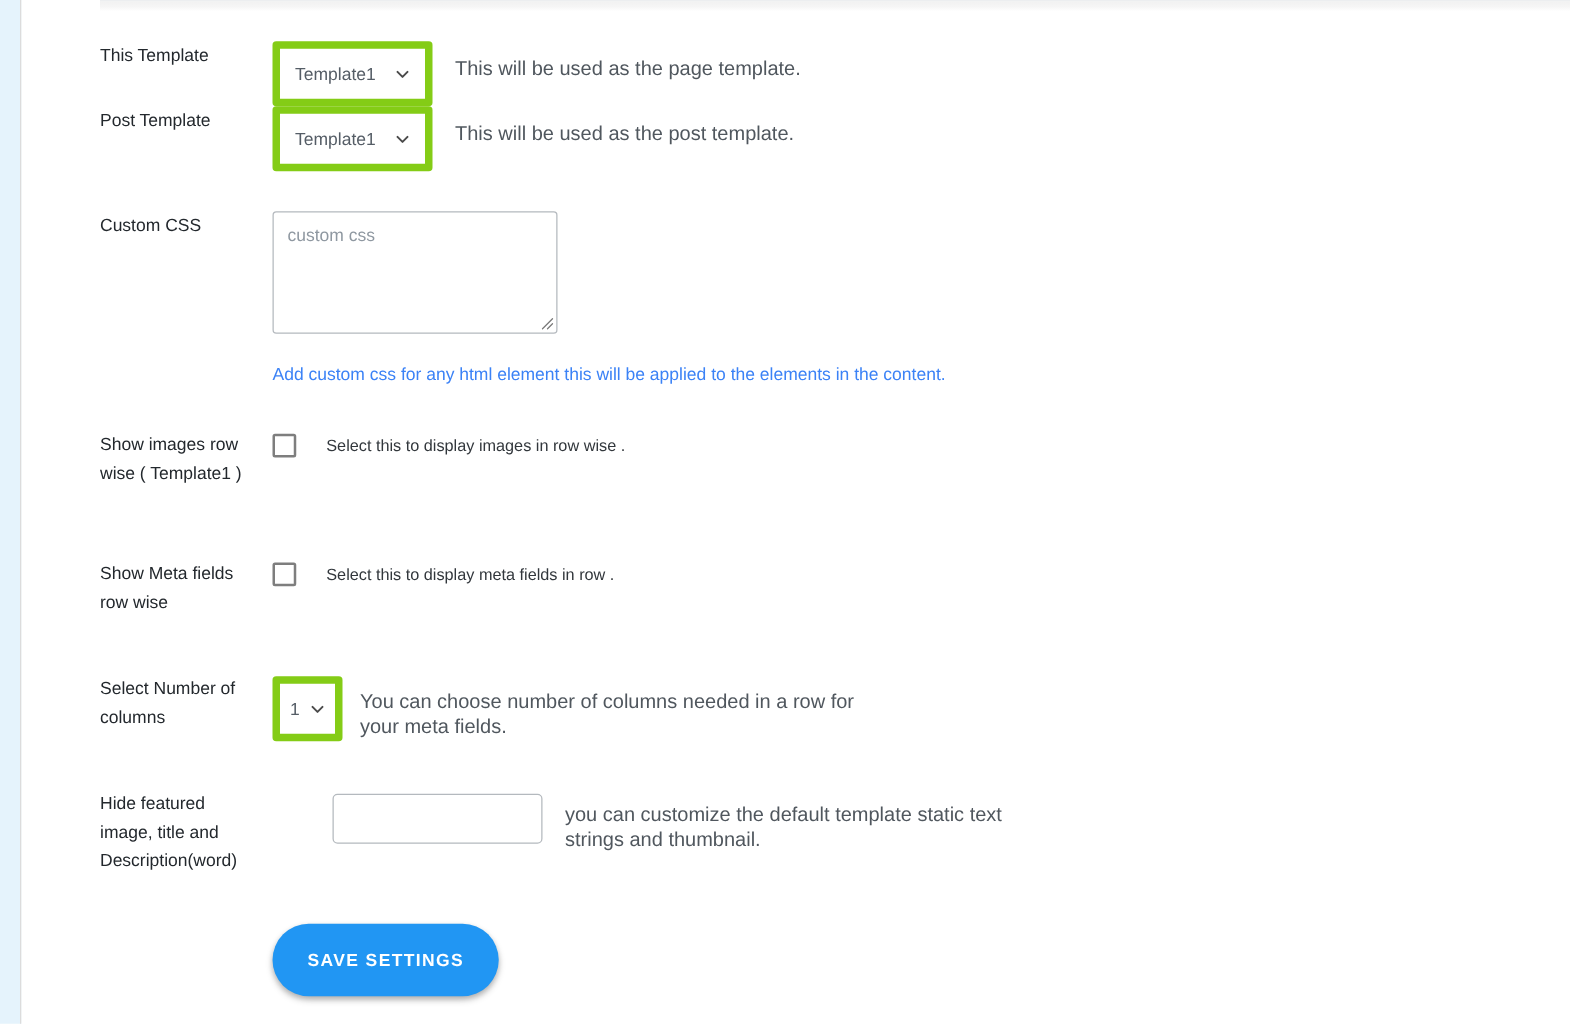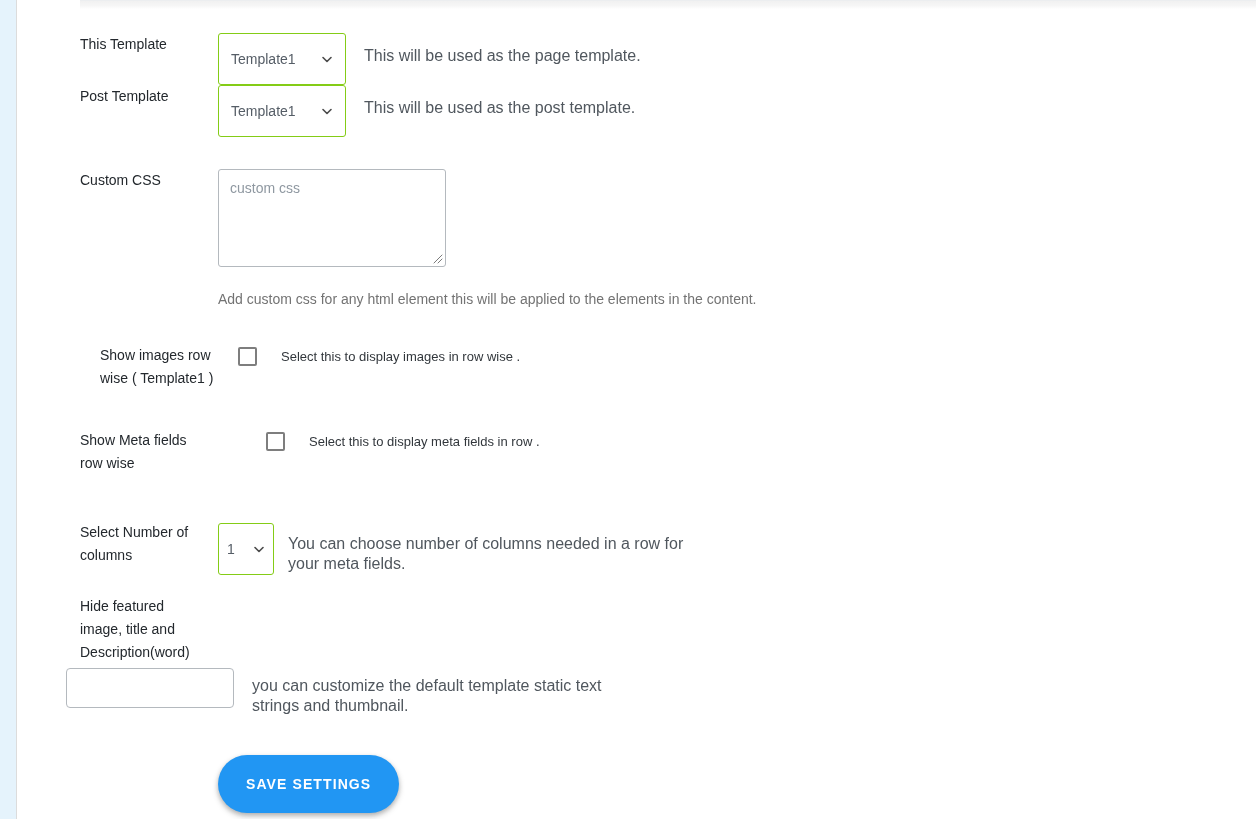--- a/index.html
+++ b/index.html
@@ -74,21 +74,21 @@
     flex: 1;
     display: flex;
     align-items: flex-start;
   }
 
   
   .select-box {
     position: relative;
     width: 128px;
     height: 52px;
-    border: 1px solid #84cc16;
+    border: 6px solid #84cc16;
     border-radius: 3px;
     background: #ffffff;
     box-sizing: border-box;
     display: flex;
     align-items: center;
     padding: 0 12px;
     cursor: pointer;
   }
   .select-box .sel-value {
     font-size: 14px;
@@ -149,21 +149,21 @@
     bottom: 1px;
     width: 14px;
     height: 14px;
     color: #7a7a7a;
   }
   .resize-grip svg { display: block; }
 
   .helper-under {
     font-size: 14px;
     line-height: 20px;
-    color: #737373;
+    color: #3b82f6;
   }
 
   
   .cb {
     width: 19px;
     height: 19px;
     border: 2px solid #7e7e7e;
     border-radius: 2px;
     background: #fff;
     box-sizing: border-box;
@@ -261,28 +261,28 @@
                 <line x1="12" y1="4" x2="4" y2="12"></line>
                 <line x1="12" y1="8" x2="8" y2="12"></line>
               </svg>
           </span>
         </div>
         <div class="helper-under" style="margin-top:22px;">Add custom css for any html element this will be applied to the elements in the content.</div>
       </div>
     </div>
 
     <div class="row" style="margin-top:35px;">
-      <div class="label-cell" style="padding-right:24px;margin-left:20px;">Show images row wise ( Template1 )</div>
+      <div class="label-cell" style="padding-right:24px;">Show images row wise ( Template1 )</div>
       <div class="field-cell" style="align-items:center; padding-top:3px; position:relative;">
         <span class="cb"></span>
         <span class="cb-text">Select this to display images in row wise .</span>
       </div>
     </div>
 
-    <div class="row" style="margin-top:39px;gap:48px;">
+    <div class="row" style="margin-top:57px;">
       <div class="label-cell" style="padding-right:24px;">Show Meta fields row wise</div>
       <div class="field-cell" style="align-items:flex-start; padding-top:3px;">
         <span class="cb"></span>
         <span class="cb-text">Select this to display meta fields in row .</span>
       </div>
     </div>
 
     <div class="row" style="margin-top:46px;">
       <div class="label-cell" style="padding-right:24px;">Select Number of columns</div>
       <div class="field-cell" style="padding-top:2px;">
@@ -291,21 +291,21 @@
           <span class="chev">
             <svg viewBox="0 0 12 12" width="12" height="12" fill="none" stroke="currentColor" stroke-width="1.6" stroke-linecap="round" stroke-linejoin="round">
                 <polyline points="2,4.5 6,8.5 10,4.5"></polyline>
               </svg>
           </span>
         </div>
         <div class="desc narrow-pad" style="max-width:420px; padding-top:11px;">You can choose number of columns needed in a row for your meta fields.</div>
       </div>
     </div>
 
-    <div class="row" style="margin-top:20px;flex-direction:column;">
+    <div class="row" style="margin-top:38px;">
       <div class="label-cell" style="padding-right:16px;">Hide featured image, title and Description(word)</div>
       <div class="field-cell" style="padding-top:4px;padding-left:48px;">
         <input class="text-input" type="text" value="" placeholder="" style="">
         <div class="desc" style="max-width:390px; padding-left:18px; padding-top:8px;">you can customize the default template static text strings and thumbnail.</div>
       </div>
     </div>
 
     <div class="row" style="margin-top:39px;">
       <div class="label-cell"></div>
       <div class="field-cell">

